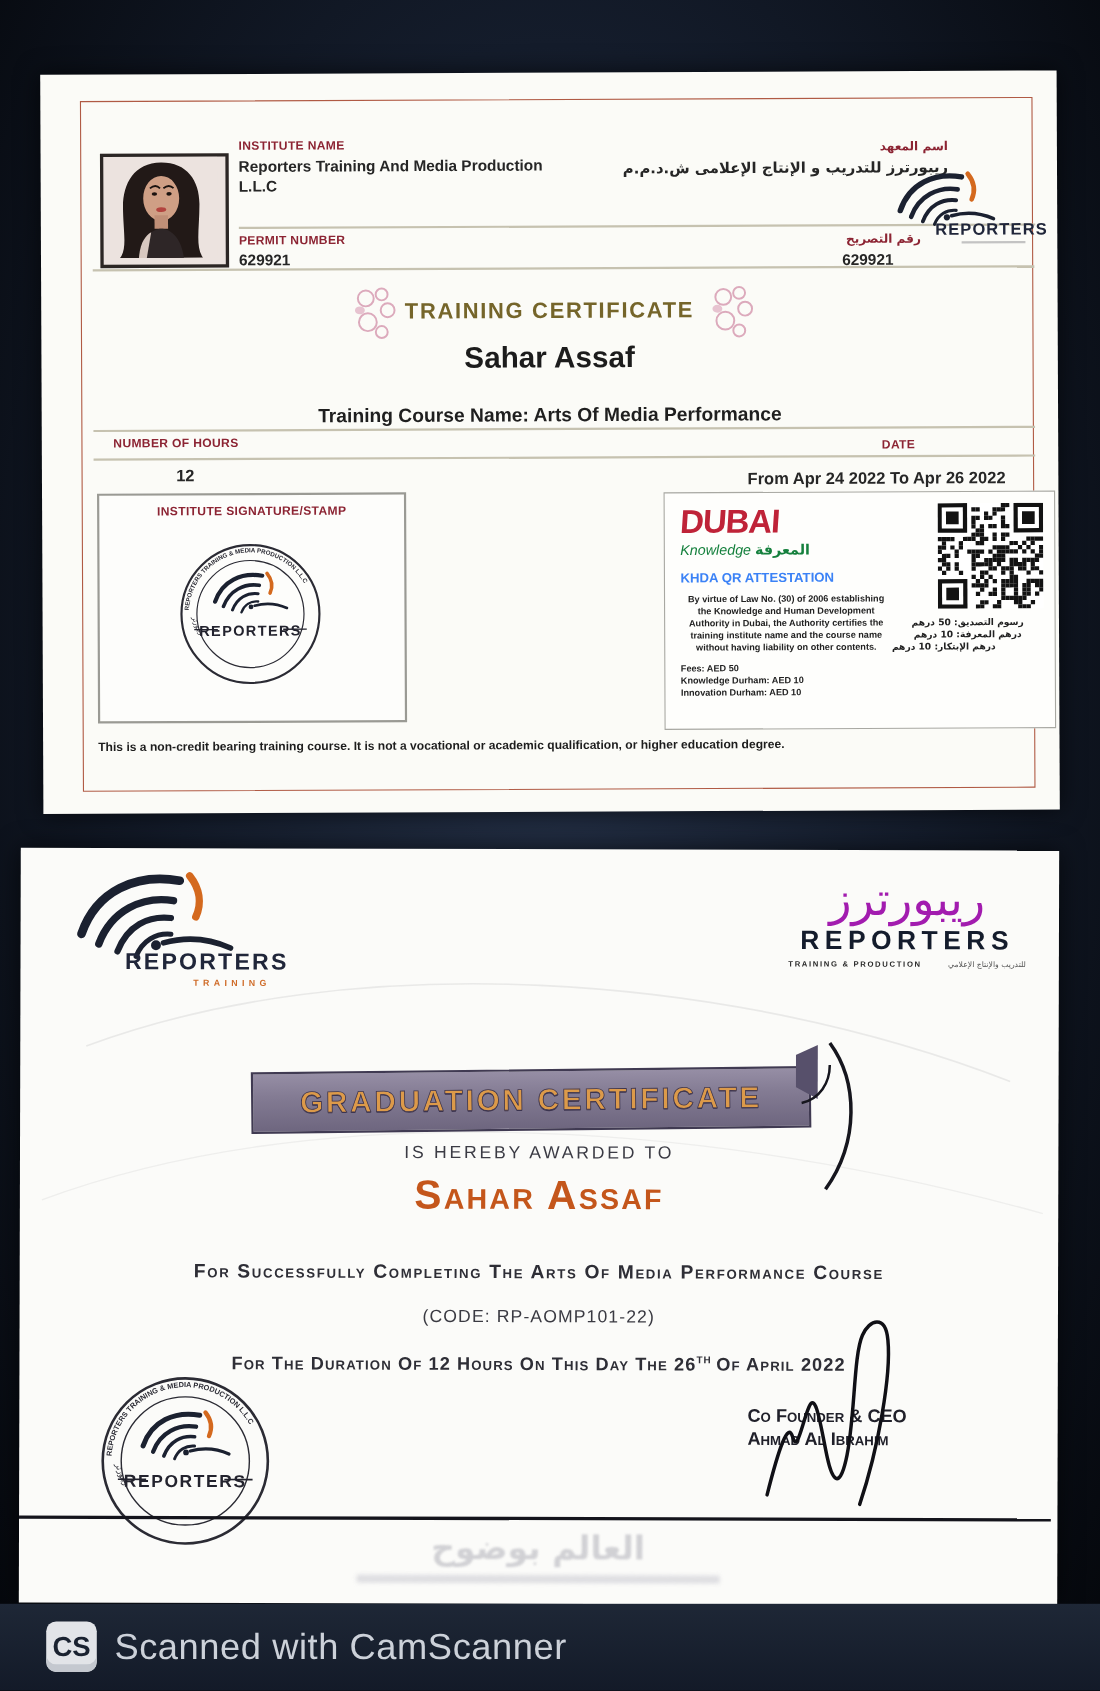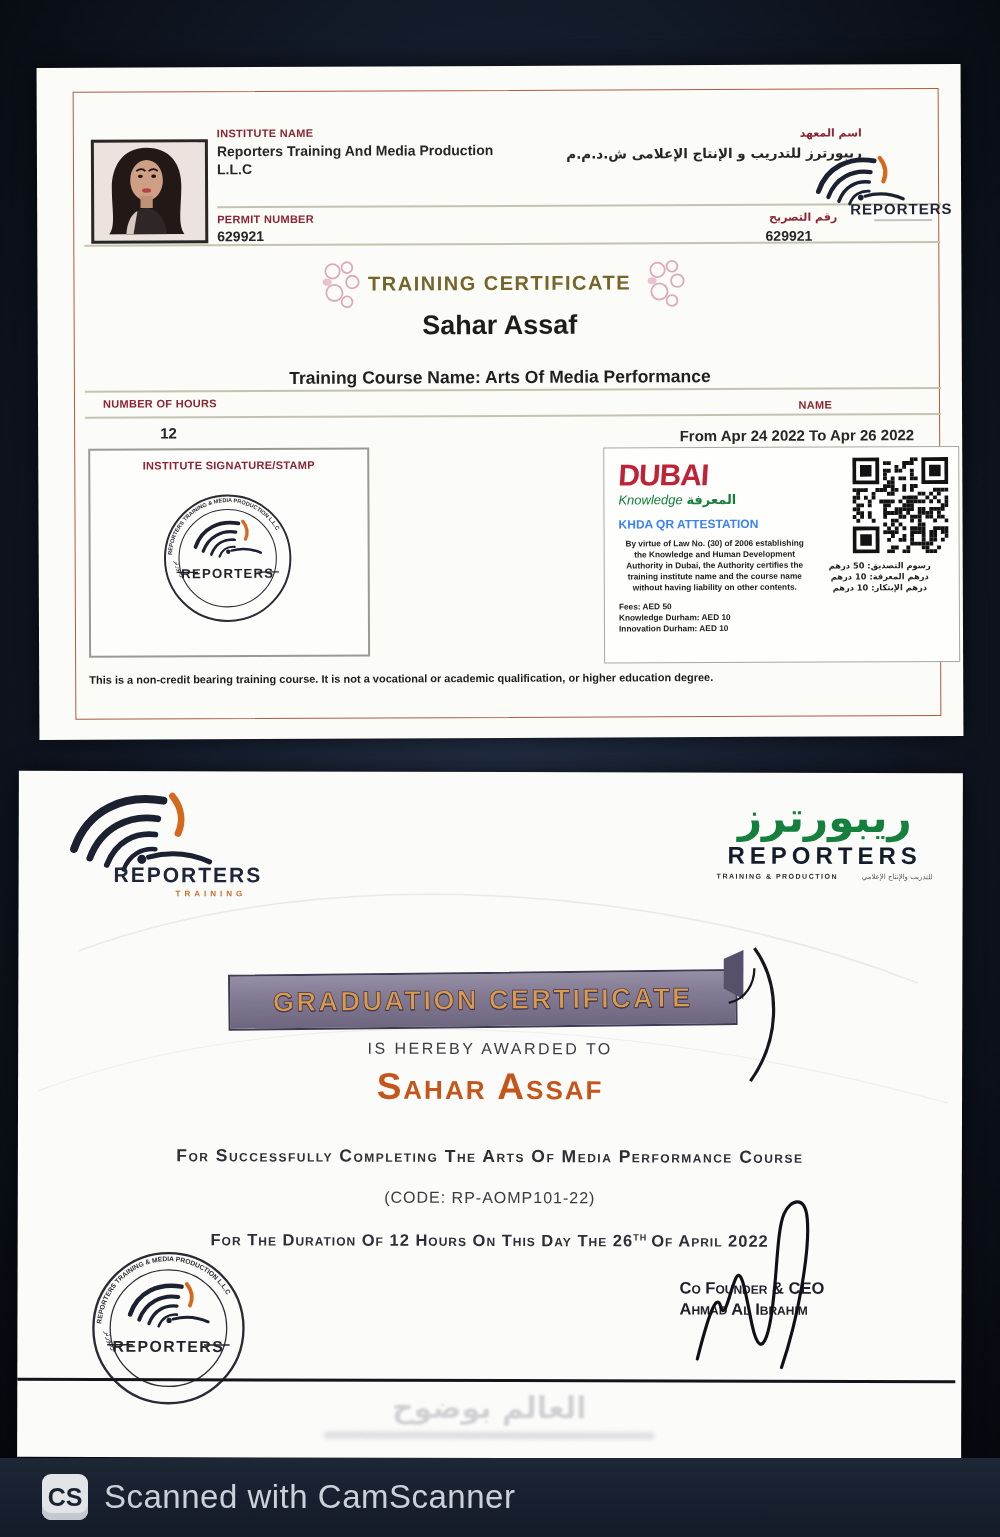--- a/index.html
+++ b/index.html
@@ -160,21 +160,21 @@
     <svg viewBox="0 0 50 60" width="46" height="54" class="abs" style="left:607px;top:192px;">
         <use href="#flourish"></use>
       </svg>
 
     <div class="cert-title">TRAINING CERTIFICATE</div>
     <div class="cert-name">Sahar Assaf</div>
     <div class="cert-course">Training Course Name: Arts Of Media Performance</div>
 
     <div class="sep" style="left:47px;top:323px;width:856px;"></div>
     <div class="abs lbl-maroon" style="left:65px;top:330px;">NUMBER OF HOURS</div>
-    <div class="abs lbl-maroon" style="right:130px;top:334px;">NAME</div>
+    <div class="abs lbl-maroon" style="right:130px;top:334px;">DATE</div>
     <div class="sep" style="left:47px;top:349px;width:856px;"></div>
     <div class="abs val-dark" style="left:122px;top:357px;font-size:15px;">12</div>
     <div class="abs val-dark" style="right:48px;top:362px;font-size:15px;">From Apr 24 2022 To Apr 26 2022</div>
 
     <div class="stamp-box">
       <div style="text-align:center;margin-top:9px;" class="lbl-maroon">INSTITUTE SIGNATURE/STAMP</div>
       <svg viewBox="0 0 160 160" width="132" height="132" style="position:absolute;left:71px;top:42px;">
           <use href="#stamp"></use>
         </svg>
     </div>
@@ -405,21 +405,21 @@
               <rect x="19" y="1" width="5" height="5" fill="#ffffff"></rect>
               <rect x="20" y="2" width="3" height="3" fill="#121212"></rect>
               <rect x="0" y="18" width="7" height="7" fill="#121212"></rect>
               <rect x="1" y="19" width="5" height="5" fill="#ffffff"></rect>
               <rect x="2" y="20" width="3" height="3" fill="#121212"></rect>
             </svg>
           </div>
         <div style="margin-top:7px;">
           <div class="kh-small ar" style="font-weight:700;text-align:center;">رسوم التصديق: 50 درهم</div>
           <div class="kh-small ar" style="font-weight:700;text-align:center;">درهم المعرفة: 10 درهم</div>
-          <div class="kh-small ar" style="font-weight:700;text-align:center;">درهم الإبتكار: 10 درهم</div>
+          <div class="kh-small ar" style="font-weight:700;text-align:left;">درهم الإبتكار: 10 درهم</div>
         </div>
       </div>
     </div>
 
     <div class="disclaimer">This is a non-credit bearing training course. It is not a vocational or academic qualification, or higher education degree.</div>
   </div>
 
   <div class="sheet-bot">
     <svg viewBox="0 0 944 686" style="position:absolute;inset:0;" width="944" height="686">
       <path d="M60,180 C300,90 640,110 900,210" fill="none" stroke="#c9c9c9" stroke-width="1.5" opacity="0.35"></path>
@@ -428,21 +428,21 @@
 
     <div class="abs" style="left:35px;top:18px;width:240px;height:118px;">
       <svg viewBox="0 0 130 85" width="150" height="96" style="position:absolute;left:12px;top:-2px;">
           <use href="#swoosh"></use>
         </svg>
       <div class="abs logo-word" style="left:60px;top:74px;font-size:21px;">REPORTERS</div>
       <div class="abs" style="left:122px;top:100px;font-size:8px;letter-spacing:4px;font-weight:700;color:#cf6b28;">TRAINING</div>
     </div>
 
     <div class="abs" style="left:698px;top:24px;width:216px;text-align:center;">
-      <div class="ar" style="font-size:42px;font-weight:700;color:#15803d;line-height:1;">ريبورترز</div>
+      <div class="ar" style="font-size:42px;font-weight:400;color:#a21caf;line-height:1;">ريبورترز</div>
       <div style="font-size:24px;letter-spacing:5px;font-weight:600;color:#141c2c;margin-top:3px;">REPORTERS</div>
       <div style="display:flex;justify-content:space-between;margin-top:3px;align-items:baseline;">
         <span style="font-size:7px;letter-spacing:1.5px;font-weight:700;color:#2a2a2a;">TRAINING &amp; PRODUCTION</span>
         <span class="ar" style="font-size:7px;color:#555;">للتدريب والإنتاج الإعلامي</span>
       </div>
     </div>
 
     <div class="banner">
       <span class="banner-text">GRADUATION CERTIFICATE</span>
     </div>

